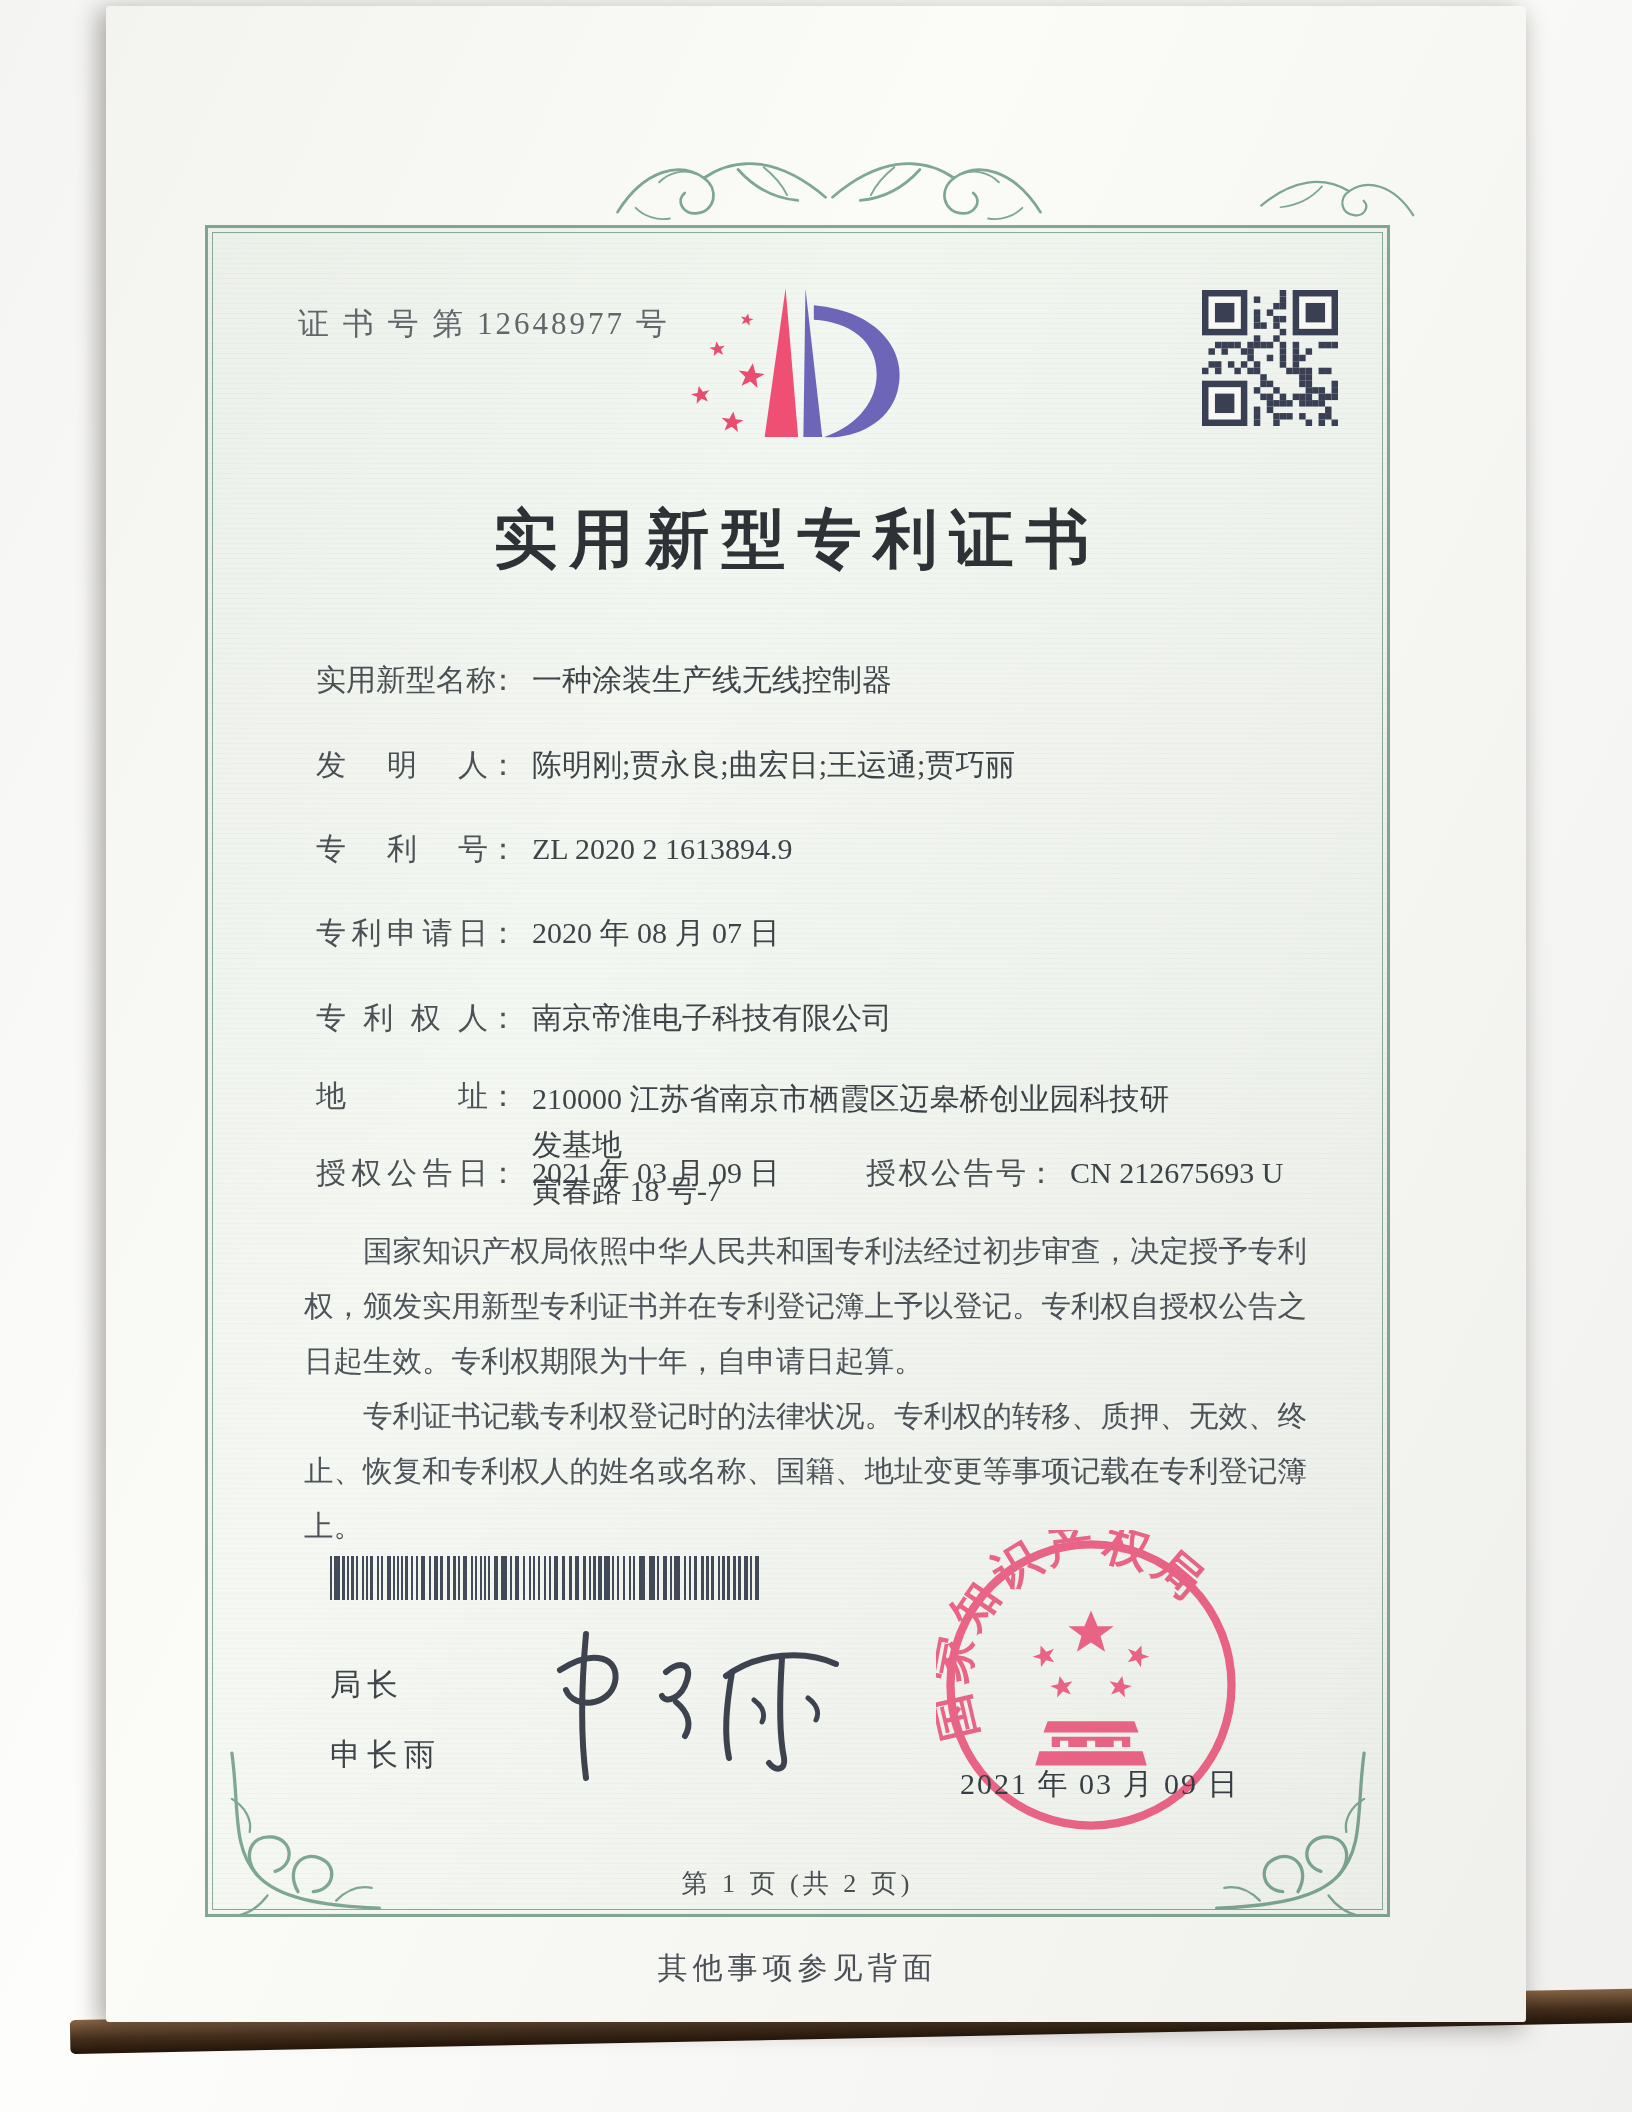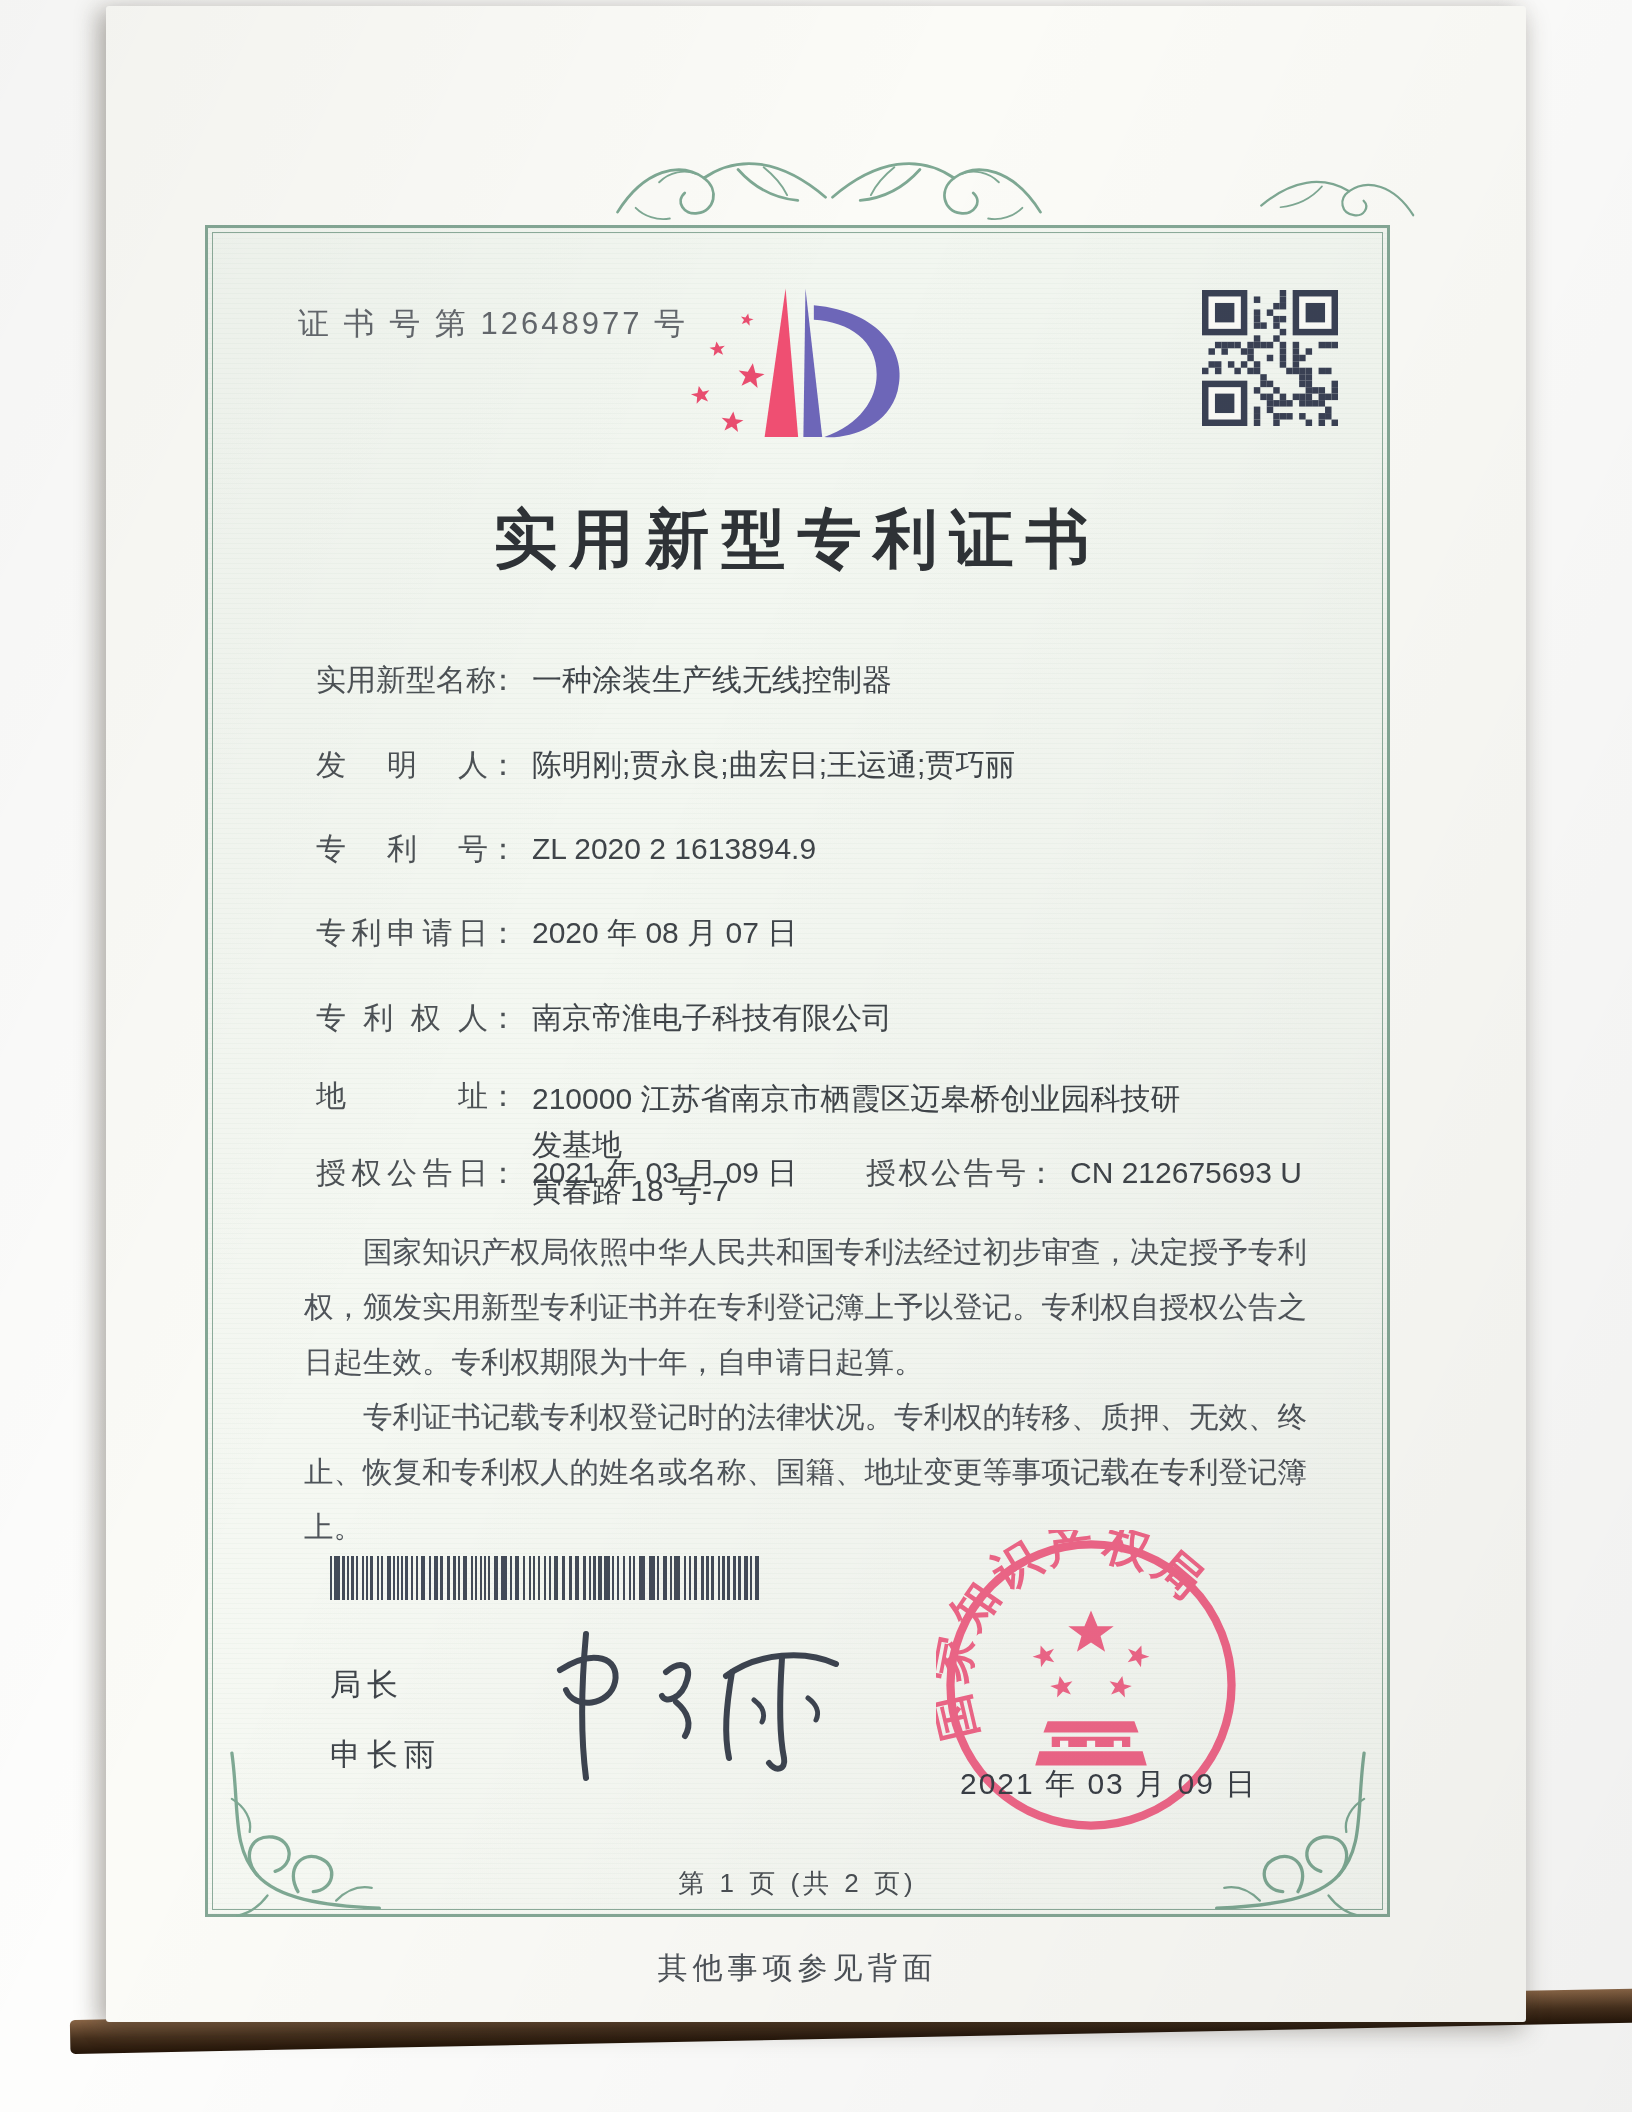--- a/index.html
+++ b/index.html
@@ -1,17 +1,17 @@
 <!DOCTYPE html>
 <html><head>
 <meta charset="utf-8">
 <style>
   html,body{margin:0;padding:0;background:#ffffff;}
   .stage{position:relative;width:1632px;height:2112px;overflow:hidden;
-         font-family:Liberation Sans, sans-serif;background:#fdfdfc;}
+         font-family:Liberation Serif, serif;background:#fdfdfc;}
   .paper{position:absolute;left:106px;top:6px;width:1420px;height:2016px;
          background:#fbfbf7;border-radius:3px;
          box-shadow:-10px 2px 22px rgba(60,50,40,.25), 0 10px 26px rgba(60,50,40,.22);}
   .sheen{position:absolute;inset:0;pointer-events:none;
          background:linear-gradient(115deg,rgba(0,0,0,.035),rgba(255,255,255,0) 38%,rgba(0,0,0,.028) 72%,rgba(0,0,0,.05));}
   .desk-edge{position:absolute;left:70px;top:2004px;width:1600px;height:34px;
          transform:rotate(-1.15deg);border-radius:5px;
          background:linear-gradient(#8a6647,#46301d 55%,#241509);}
 
   .frame{position:absolute;left:205px;top:225px;width:1185px;height:1692px;box-sizing:border-box;

